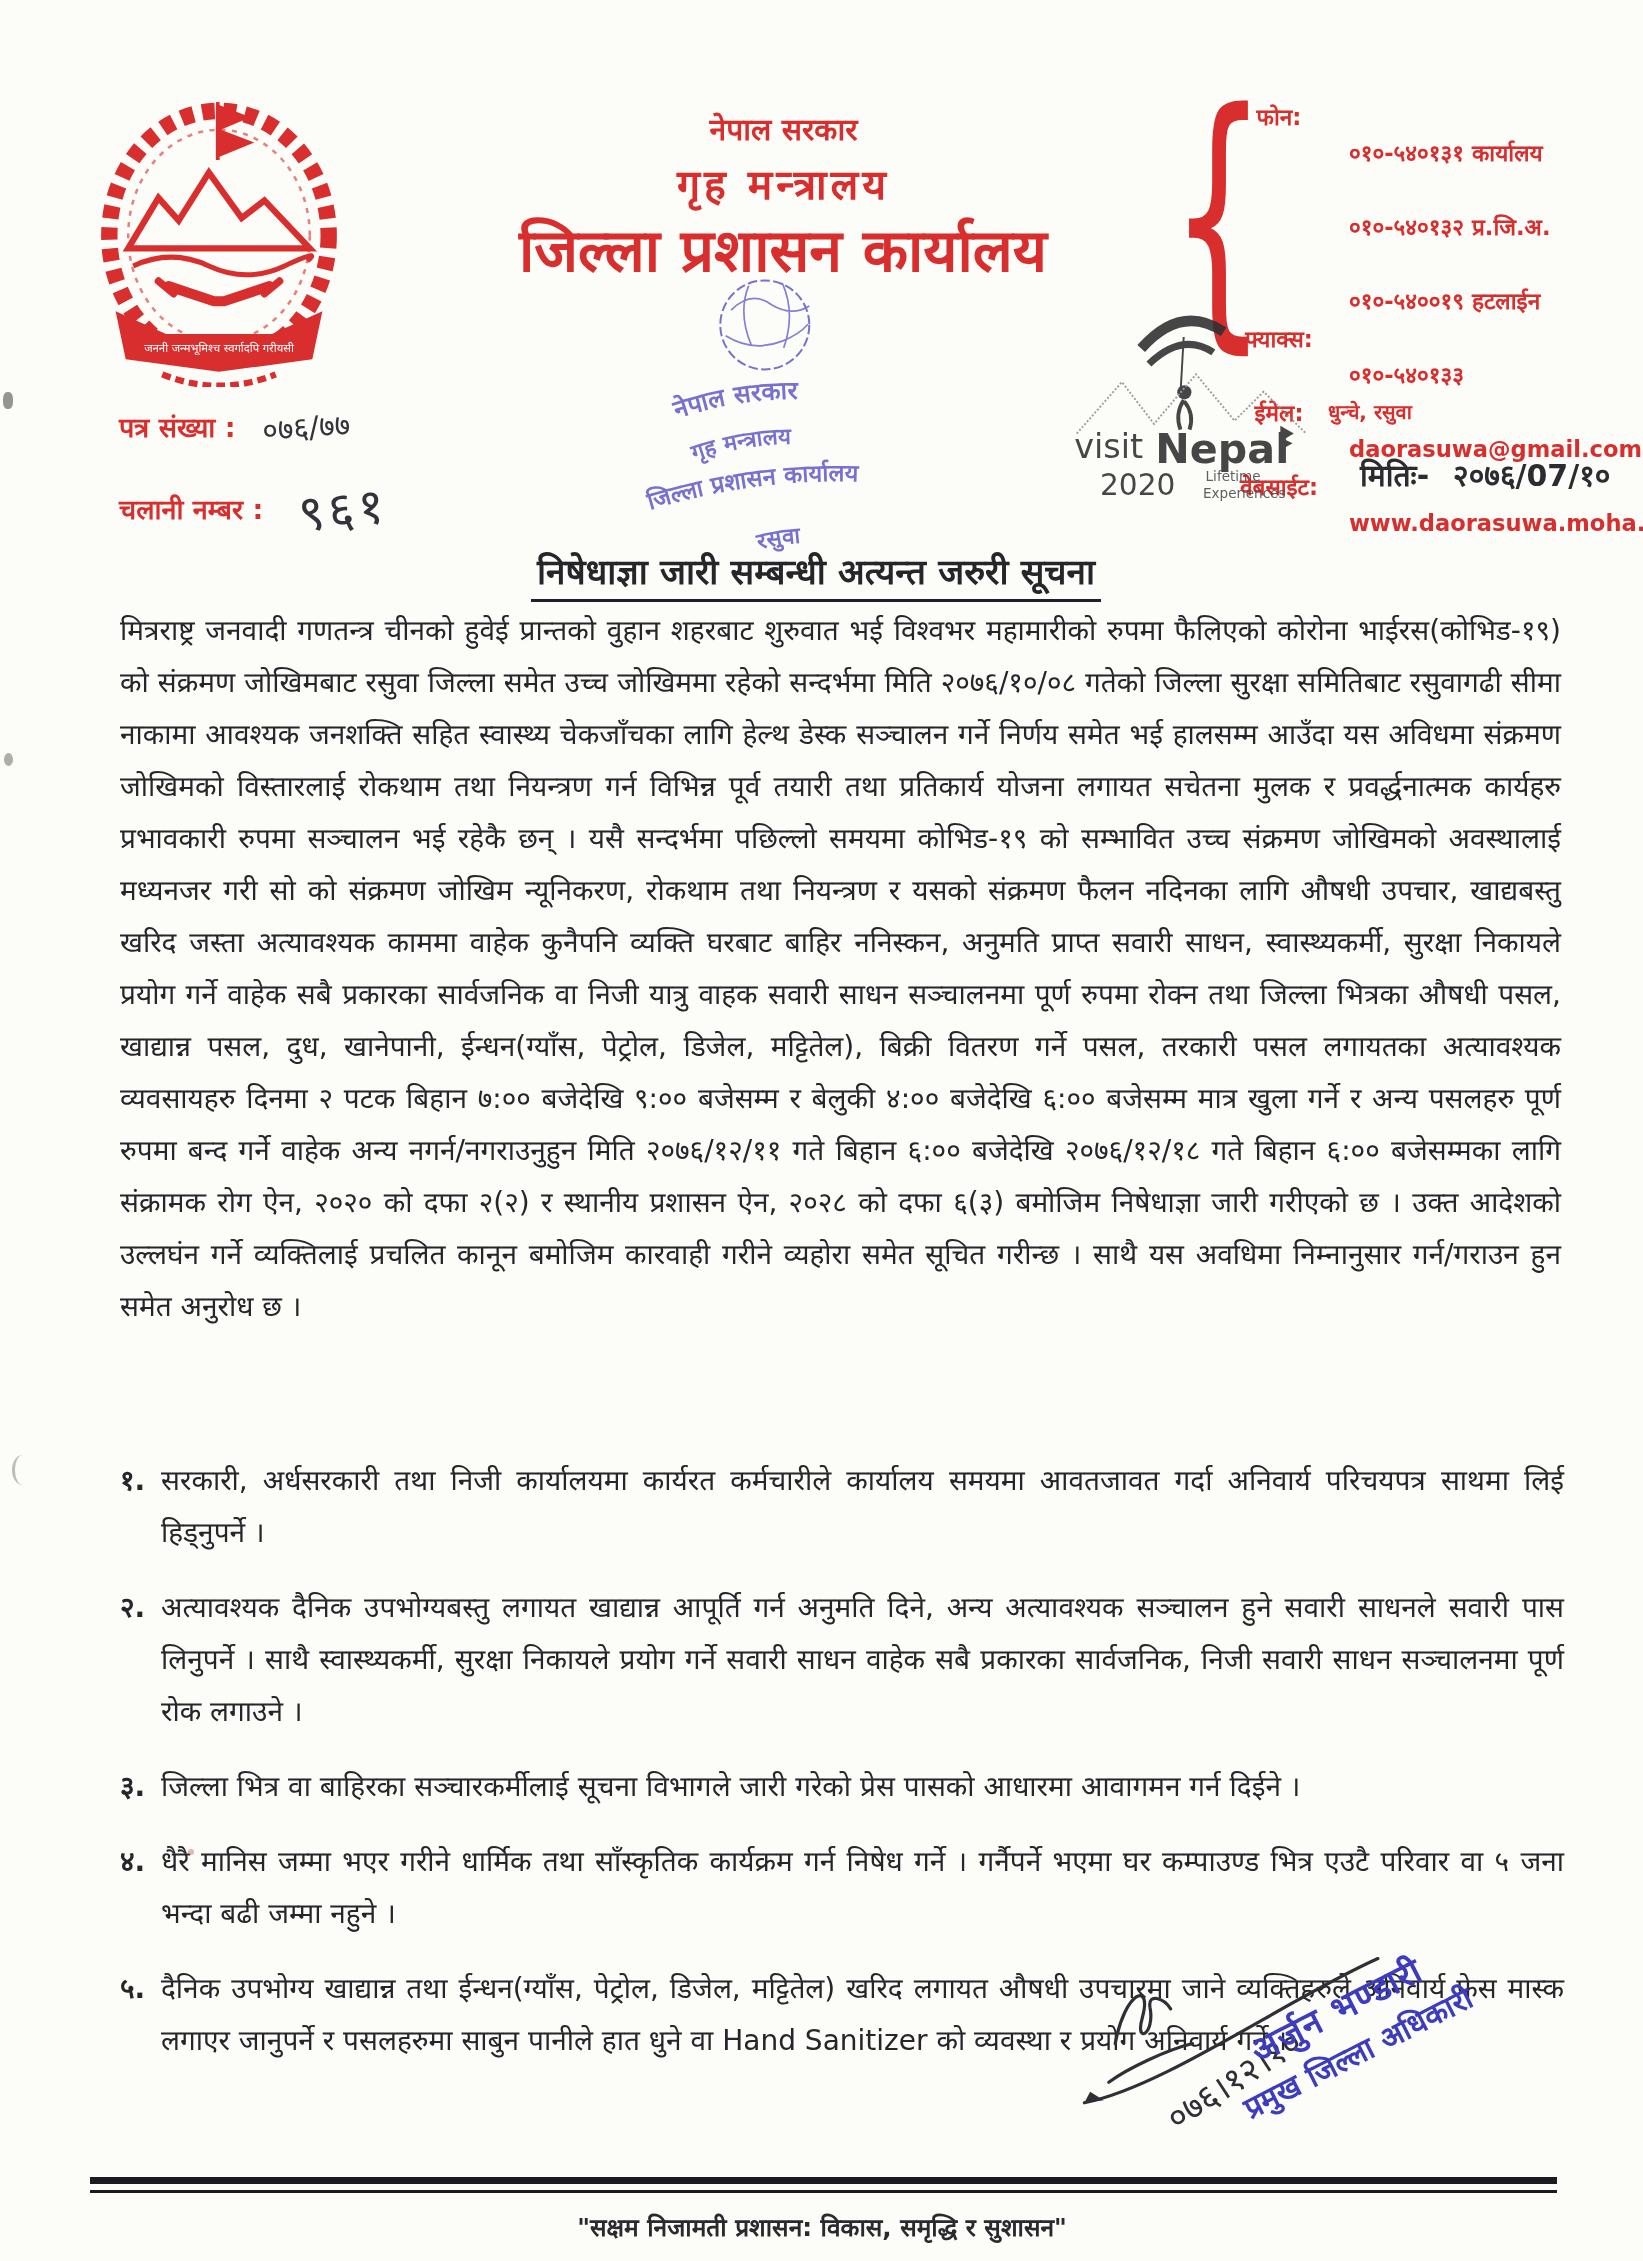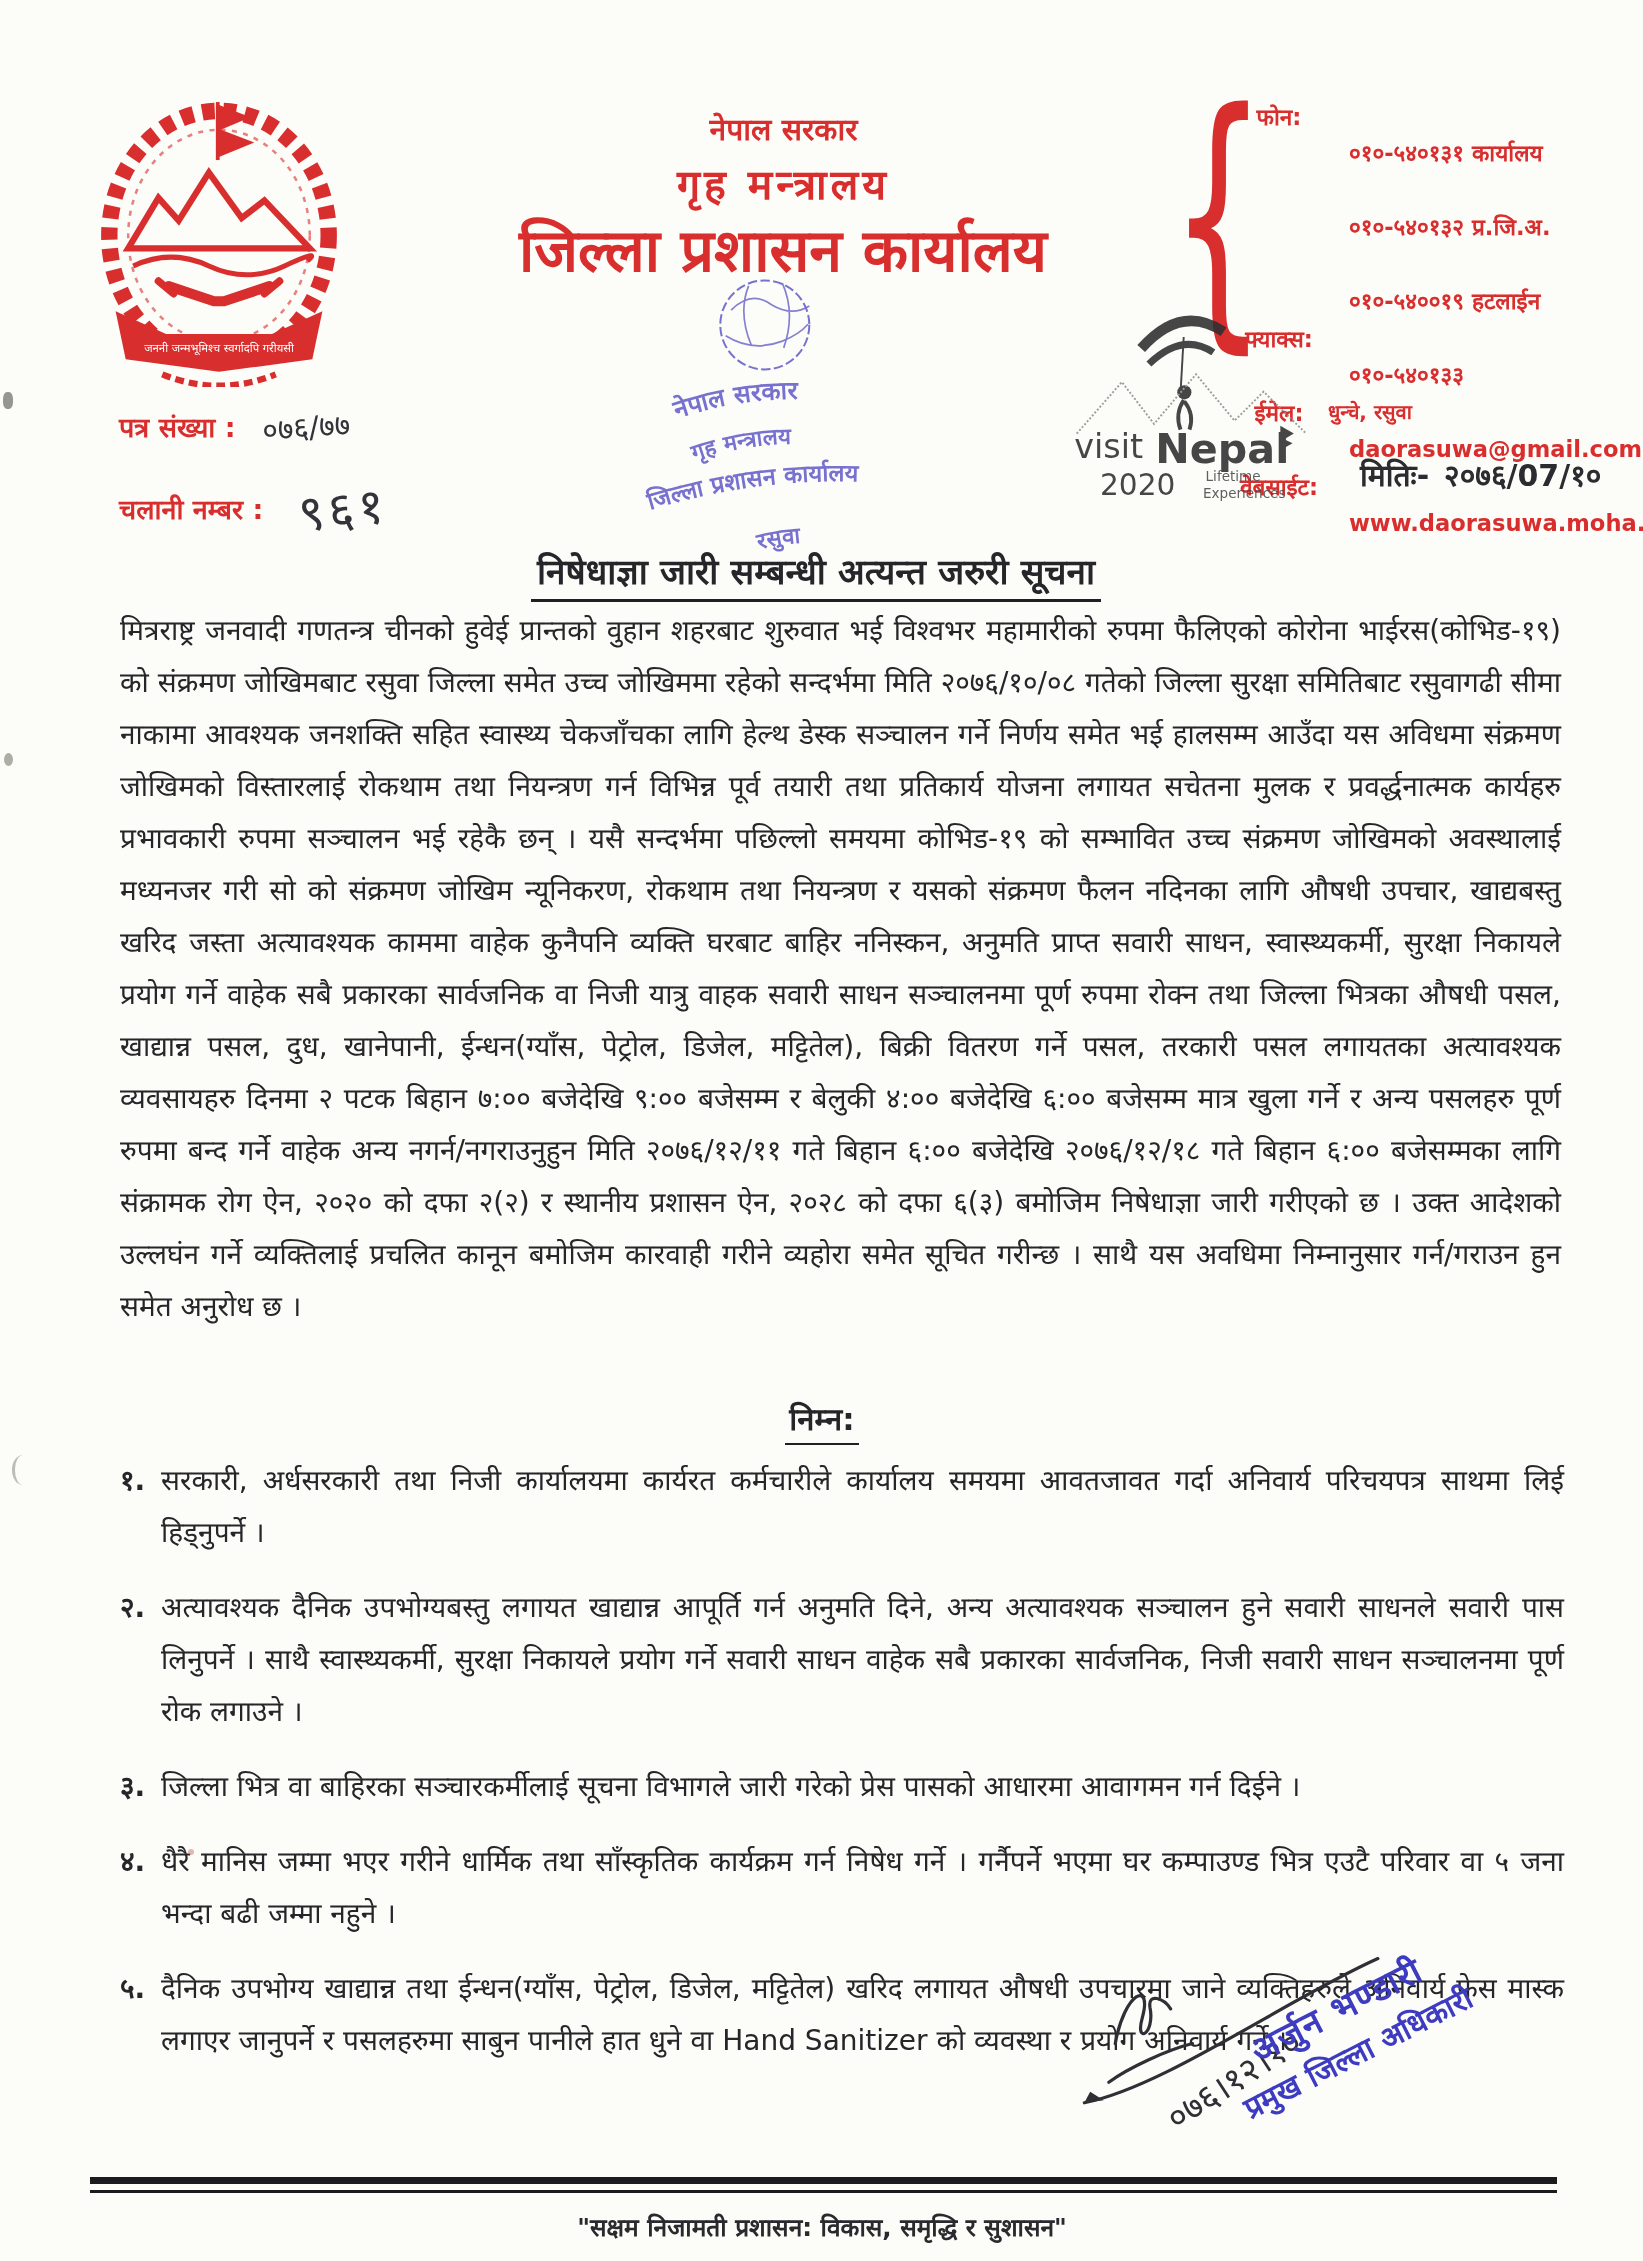--- a/index.html
+++ b/index.html
@@ -22,21 +22,21 @@
   .contacts{position:absolute;left:1218px;top:106px;width:413px;font-size:22.6px;font-weight:bold;color:#d92e2e;line-height:1.0;}
   .contact-row{display:flex;margin-bottom:15.5px;}
   .contact-label{width:122px;text-align:center;flex:0 0 auto;padding-right:9px;}
   .contact-val{text-align:left;margin-top:36px;}
   .refs{position:absolute;left:119px;top:406px;font-size:27px;font-weight:bold;color:#d92e2e;}
   .ref-row{margin-bottom:27px;display:flex;align-items:center;}
   .hand{font-family:"DejaVu Sans","Liberation Sans",sans-serif;color:#33333a;font-weight:normal;}
   .letter-no-val{font-size:30px;transform:rotate(-4deg);margin-left:26px;display:inline-block;}
   .dispatch-val{font-size:50px;transform:rotate(-6deg);margin-left:35px;display:inline-block;letter-spacing:3.9px;}
   .place{position:absolute;left:1328px;top:398px;font-size:20px;font-weight:bold;color:#d92e2e;}
-  .dateline{position:absolute;left:1360px;top:454px;font-size:30px;font-weight:bold;color:#2b2b30;display:flex;gap:15px;}
+  .dateline{position:absolute;left:1360px;top:454px;font-size:30px;font-weight:bold;color:#2b2b30;display:flex;gap:24px;}
   .round-stamp{position:absolute;left:616px;top:271px;width:419px;height:290px;opacity:.82;}
   .visitnepal{position:absolute;left:1051px;top:297px;width:277px;height:219px;opacity:.88;}
   
   .title-wrap{position:absolute;left:0;top:547px;width:1632px;text-align:center;}
   .title{display:inline-block;font-size:35px;font-weight:bold;border-bottom:3.2px solid #1f1f24;padding:0 6.4px 5.2px 6.4px;}
   .body-text{position:absolute;left:120px;top:605px;width:1441px;font-size:28px;line-height:52px;text-align:justify;}
   .list-heading-wrap{position:absolute;left:0;top:1397px;width:1644px;text-align:center;}
   .list-heading{display:inline-block;font-size:31px;font-weight:bold;border-bottom:2.6px solid #1f1f24;padding:0 3.9px 3.9px 3.9px;}
   .list{position:absolute;left:120px;top:1455px;width:1444px;}
   .list-item{display:flex;margin-bottom:23px;font-size:28px;line-height:52px;}
@@ -172,23 +172,20 @@
     <span>मितिः-</span>
     <span>२०७६/07/१०</span>
   </div>
 
   <div class="title-wrap">
     <span class="title">निषेधाज्ञा जारी सम्बन्धी अत्यन्त जरुरी सूचना</span>
   </div>
 
   <div class="body-text">मित्रराष्ट्र जनवादी गणतन्त्र चीनको हुवेई प्रान्तको वुहान शहरबाट शुरुवात भई विश्वभर महामारीको रुपमा फैलिएको कोरोना भाईरस(कोभिड-१९) को संक्रमण जोखिमबाट रसुवा जिल्ला समेत उच्च जोखिममा रहेको सन्दर्भमा मिति २०७६/१०/०८ गतेको जिल्ला सुरक्षा समितिबाट रसुवागढी सीमा नाकामा आवश्यक जनशक्ति सहित स्वास्थ्य चेकजाँचका लागि हेल्थ डेस्क सञ्चालन गर्ने निर्णय समेत भई हालसम्म आउँदा यस अविधमा संक्रमण जोखिमको विस्तारलाई रोकथाम तथा नियन्त्रण गर्न विभिन्न पूर्व तयारी तथा प्रतिकार्य योजना लगायत सचेतना मुलक र प्रवर्द्धनात्मक कार्यहरु प्रभावकारी रुपमा सञ्चालन भई रहेकै छन् । यसै सन्दर्भमा पछिल्लो समयमा कोभिड-१९ को सम्भावित उच्च संक्रमण जोखिमको अवस्थालाई मध्यनजर गरी सो को संक्रमण जोखिम न्यूनिकरण, रोकथाम तथा नियन्त्रण र यसको संक्रमण फैलन नदिनका लागि औषधी उपचार, खाद्यबस्तु खरिद जस्ता अत्यावश्यक काममा वाहेक कुनैपनि व्यक्ति घरबाट बाहिर ननिस्कन, अनुमति प्राप्त सवारी साधन, स्वास्थ्यकर्मी, सुरक्षा निकायले प्रयोग गर्ने वाहेक सबै प्रकारका सार्वजनिक वा निजी यात्रु वाहक सवारी साधन सञ्चालनमा पूर्ण रुपमा रोक्न तथा जिल्ला भित्रका औषधी पसल, खाद्यान्न पसल, दुध, खानेपानी, ईन्धन(ग्याँस, पेट्रोल, डिजेल, मट्टितेल), बिक्री वितरण गर्ने पसल, तरकारी पसल लगायतका अत्यावश्यक व्यवसायहरु दिनमा २ पटक बिहान ७:०० बजेदेखि ९:०० बजेसम्म र बेलुकी ४:०० बजेदेखि ६:०० बजेसम्म मात्र खुला गर्ने र अन्य पसलहरु पूर्ण रुपमा बन्द गर्ने वाहेक अन्य नगर्न/नगराउनुहुन मिति २०७६/१२/११ गते बिहान ६:०० बजेदेखि २०७६/१२/१८ गते बिहान ६:०० बजेसम्मका लागि संक्रामक रोग ऐन, २०२० को दफा २(२) र स्थानीय प्रशासन ऐन, २०२८ को दफा ६(३) बमोजिम निषेधाज्ञा जारी गरीएको छ । उक्त आदेशको उल्लघंन गर्ने व्यक्तिलाई प्रचलित कानून बमोजिम कारवाही गरीने व्यहोरा समेत सूचित गरीन्छ । साथै यस अवधिमा निम्नानुसार गर्न/गराउन हुन समेत अनुरोध छ ।</div>
 
-  <div class="list-heading-wrap">
-    <span class="list-heading">निम्न:</span>
-  </div>
 
   <div class="list">
     <div class="list-item">
       <span class="list-num">१.</span>
       <span class="list-text">सरकारी, अर्धसरकारी तथा निजी कार्यालयमा कार्यरत कर्मचारीले कार्यालय समयमा आवतजावत गर्दा अनिवार्य परिचयपत्र साथमा लिई हिड्नुपर्ने ।</span>
     </div>
     <div class="list-item">
       <span class="list-num">२.</span>
       <span class="list-text">अत्यावश्यक दैनिक उपभोग्यबस्तु लगायत खाद्यान्न आपूर्ति गर्न अनुमति दिने, अन्य अत्यावश्यक सञ्चालन हुने सवारी साधनले सवारी पास लिनुपर्ने । साथै स्वास्थ्यकर्मी, सुरक्षा निकायले प्रयोग गर्ने सवारी साधन वाहेक सबै प्रकारका सार्वजनिक, निजी सवारी साधन सञ्चालनमा पूर्ण रोक लगाउने ।</span>
     </div>

